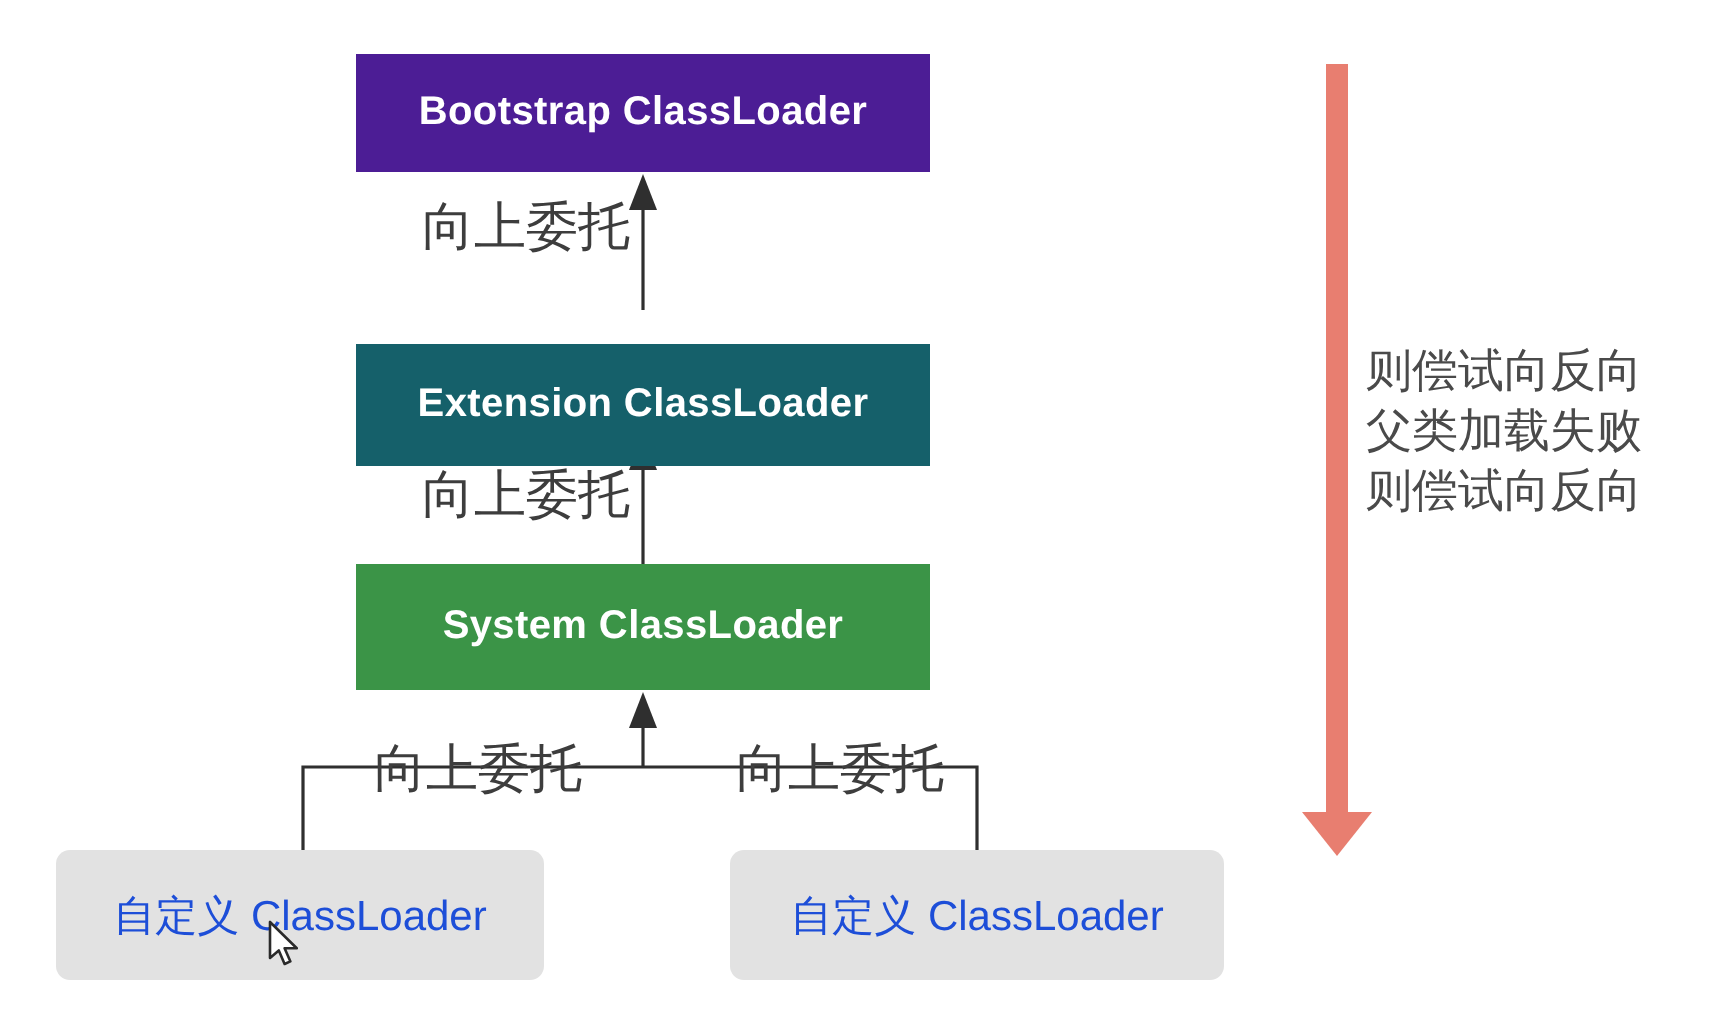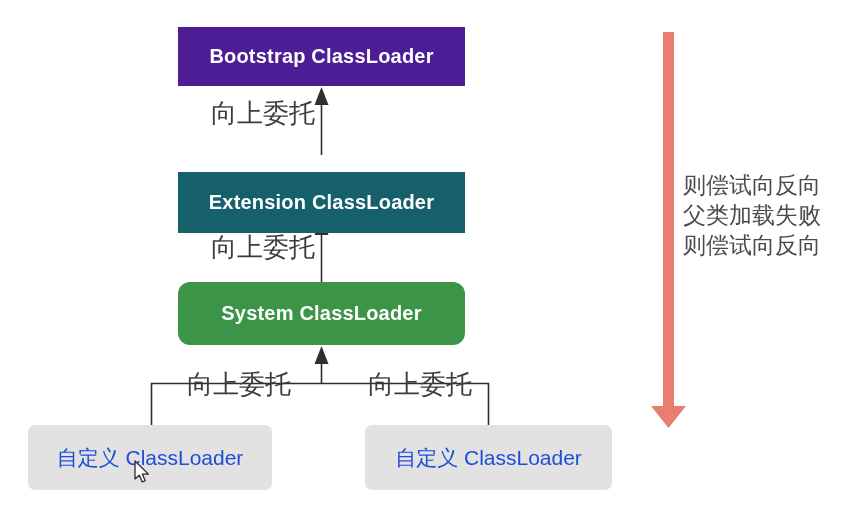--- a/index.html
+++ b/index.html
@@ -22,21 +22,21 @@
   .node-colored {
     left: 178px;
     width: 287px;
     color: #ffffff;
     font-size: 20px;
     font-weight: 600;
     letter-spacing: 0.2px;
   }
   .node-bootstrap { top: 27px;  height: 59px; background: #4c1d95; }
   .node-extension { top: 172px; height: 61px; background: #15606a; }
-  .node-system    { top: 282px; height: 63px; background: #3b9447; border-radius: 12px; }
+  .node-system    { top: 282px; height: 63px; background: #3b9447; }
   .node-custom {
     top: 425px;
     height: 65px;
     background: #e2e2e2;
     border-radius: 7px;
     color: #1d4ed8;
     font-size: 21px;
     font-weight: 400;
   }
   .node-custom-left  { left: 28px;  width: 244px; }

